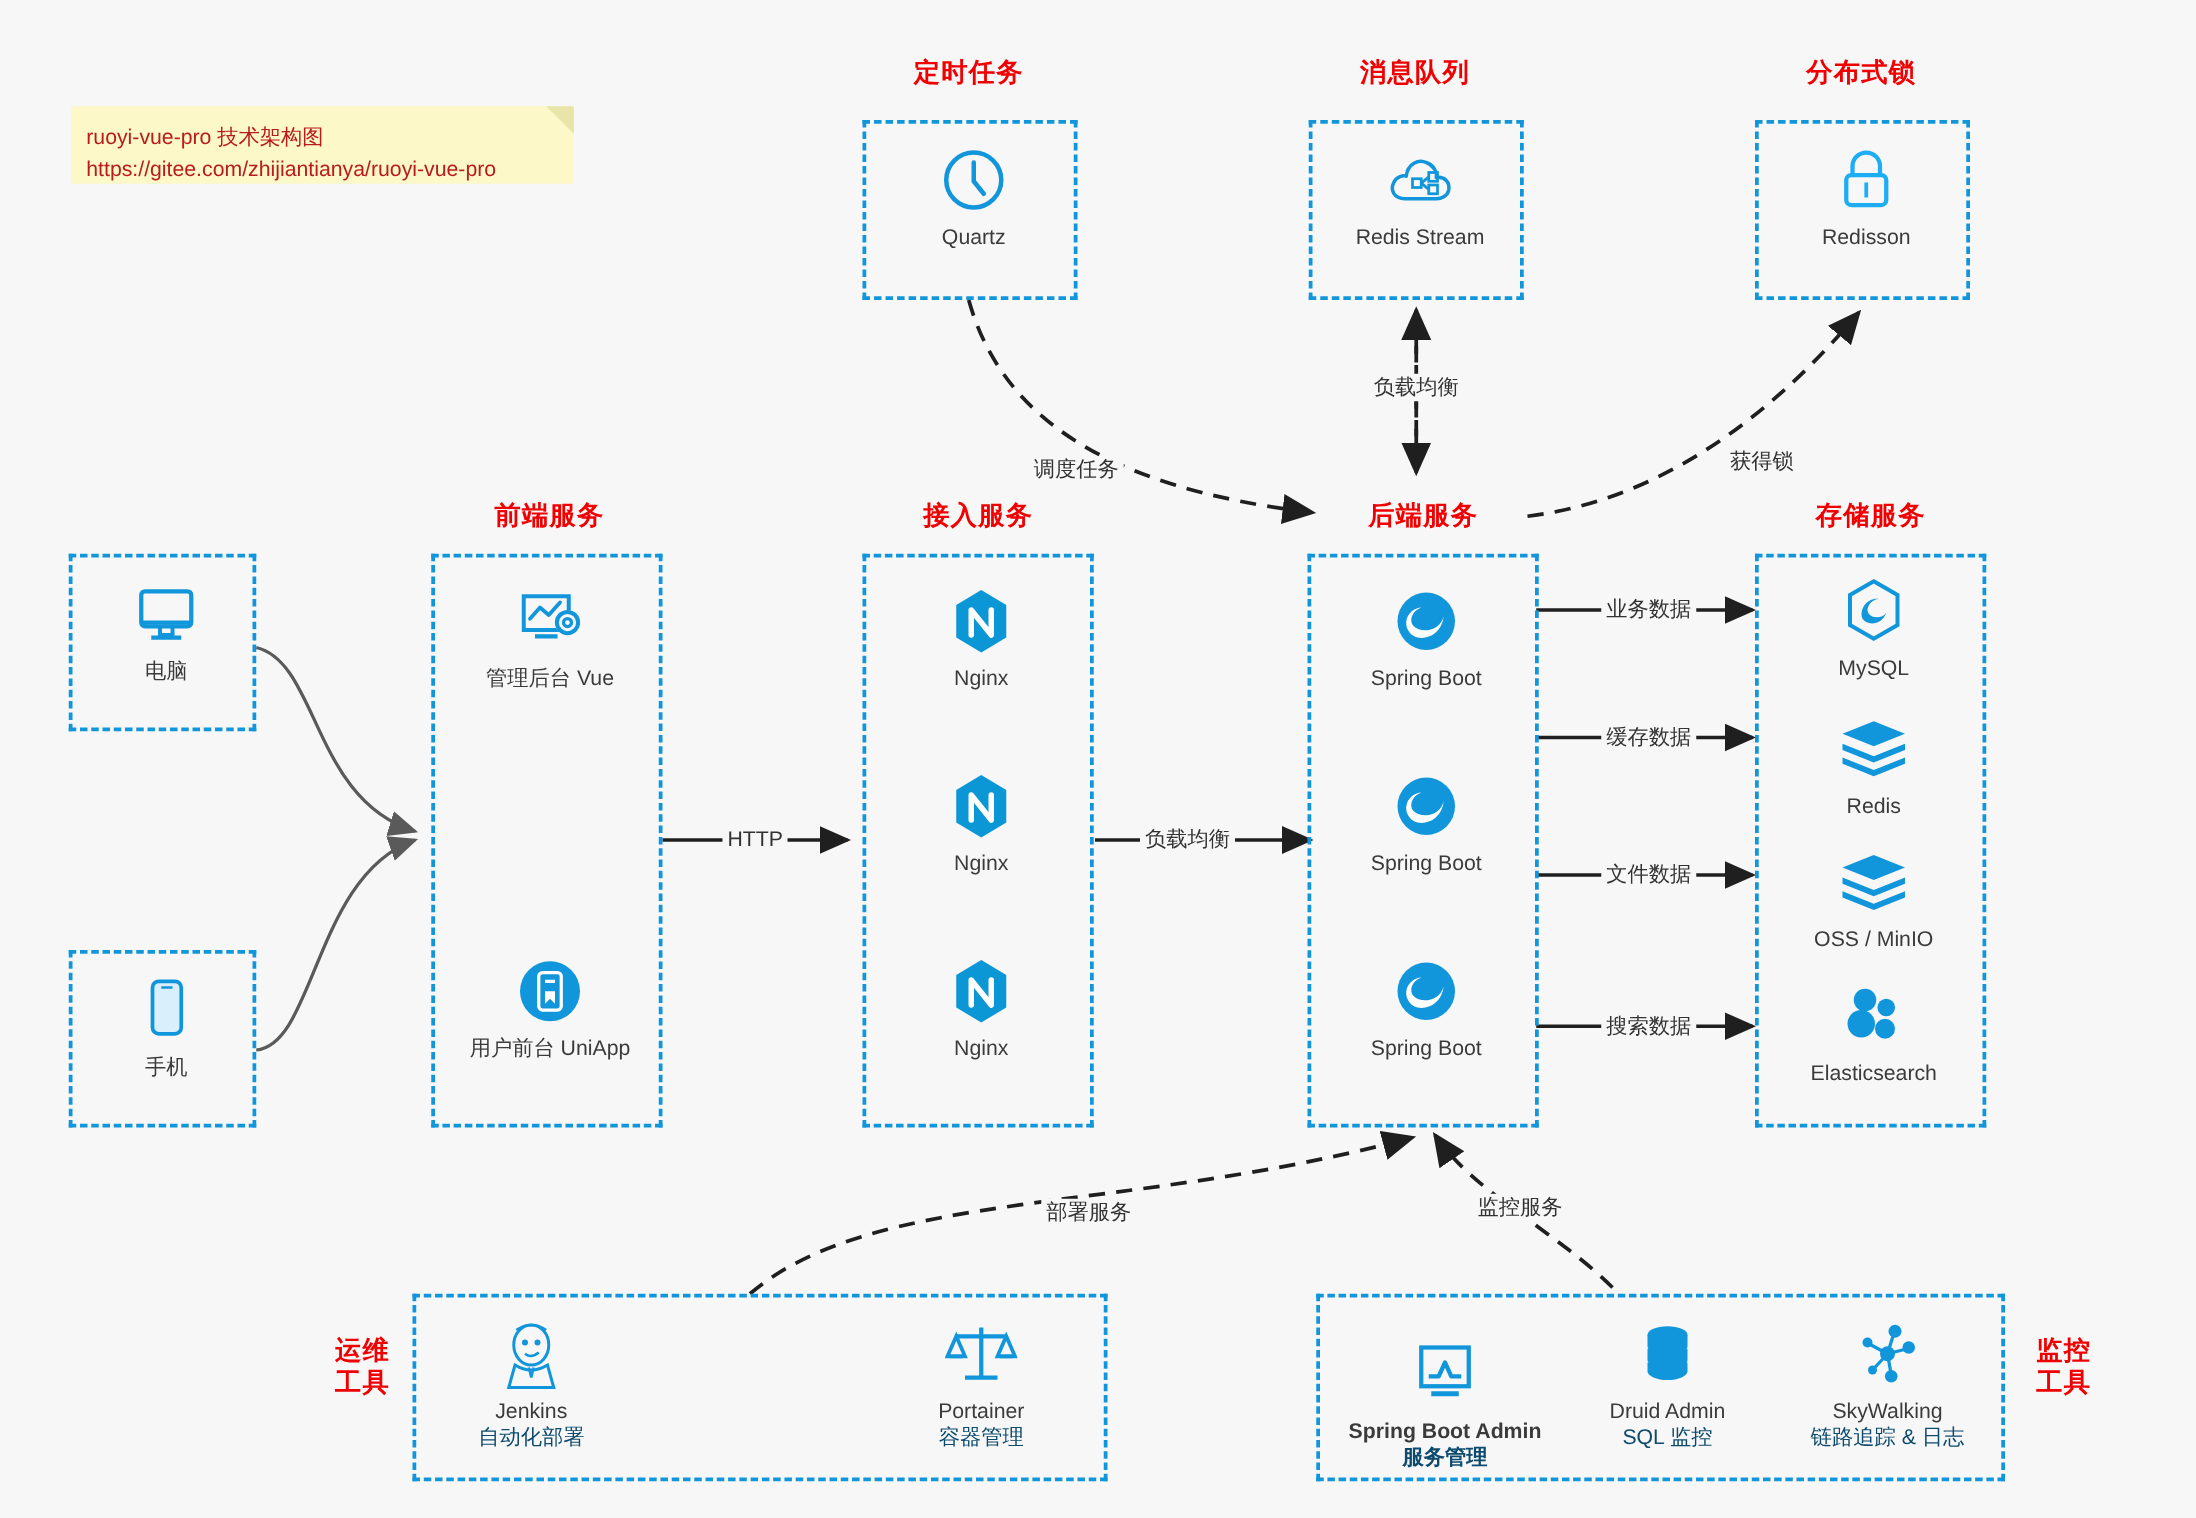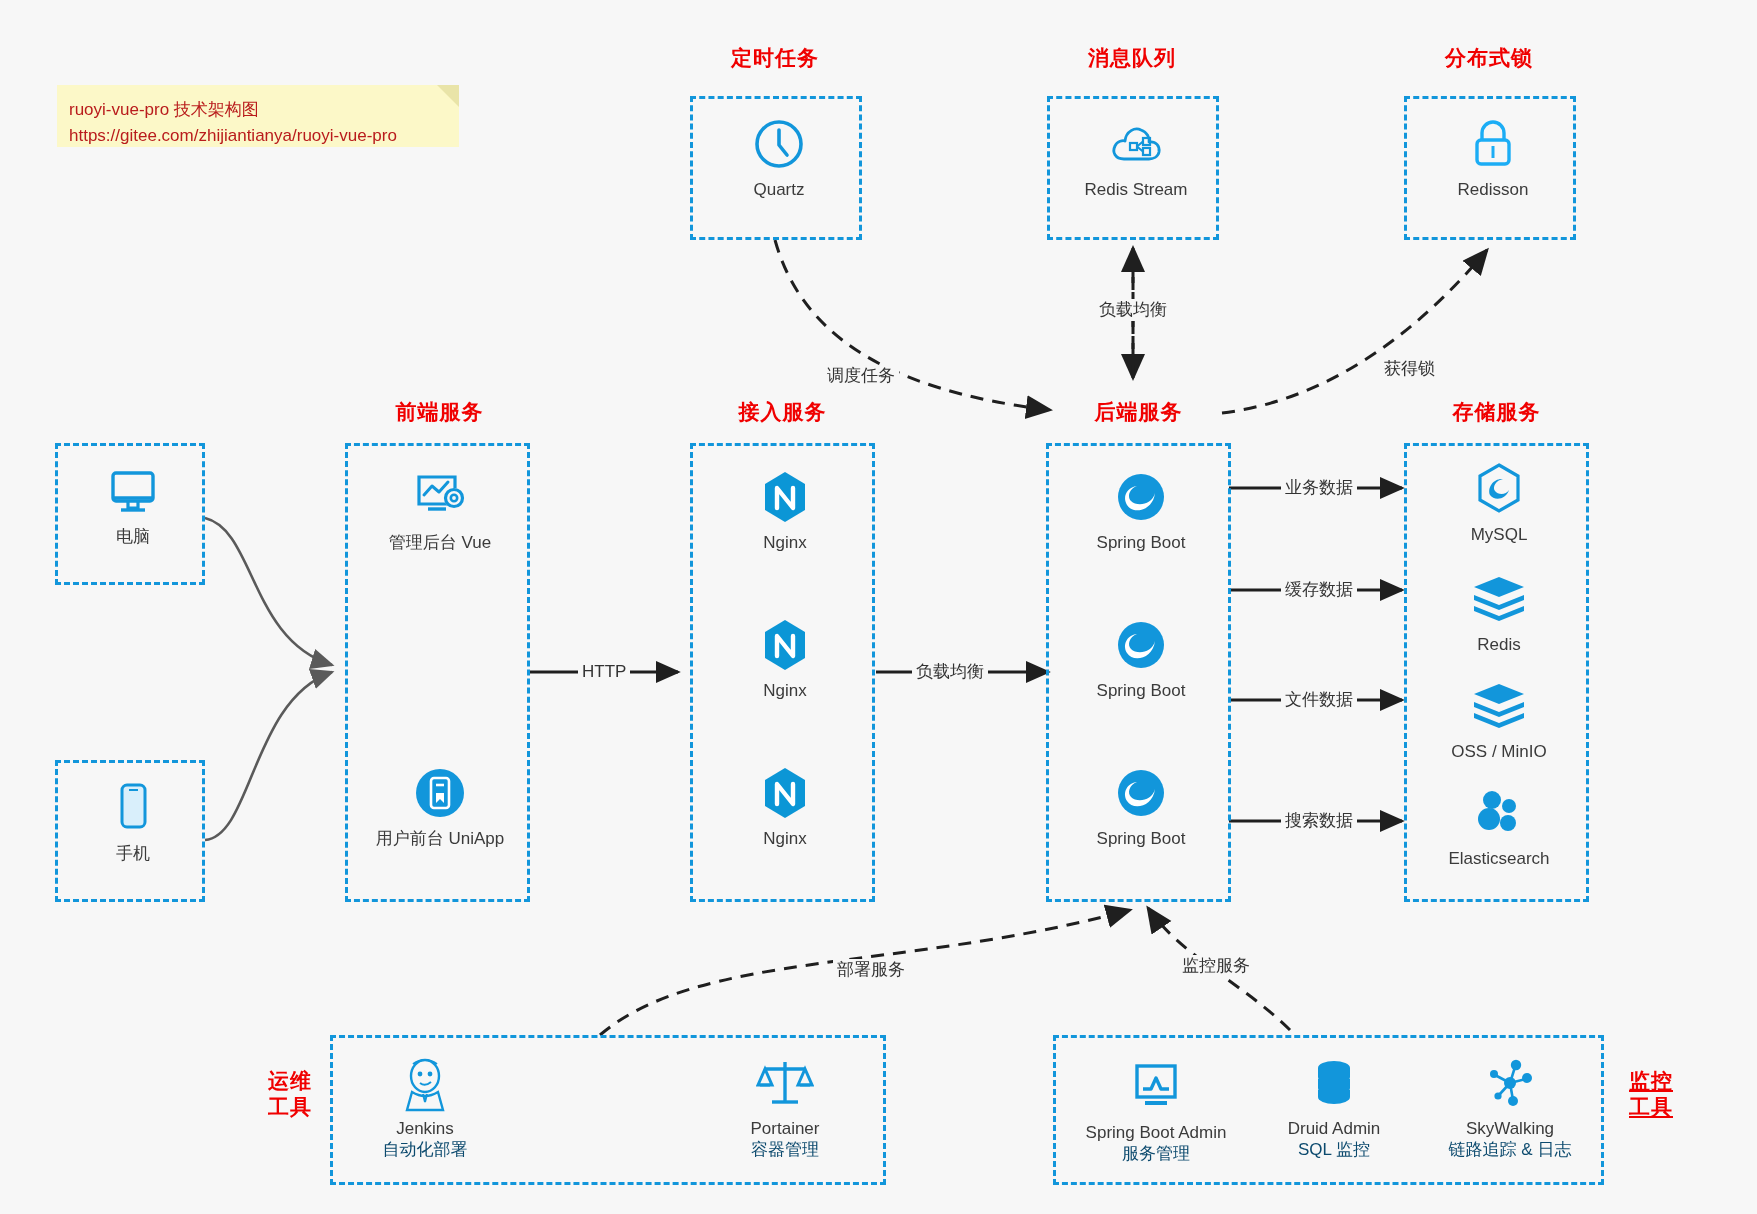--- a/index.html
+++ b/index.html
@@ -362,26 +362,26 @@
           <path d="M42 28 L49 12 L56 28 Z" fill="none" stroke="#1296db" stroke-width="3"></path>
           <line x1="4" y1="28" x2="14" y2="28" stroke="#1296db" stroke-width="3"></line>
           <line x1="44" y1="28" x2="54" y2="28" stroke="#1296db" stroke-width="3"></line>
         </svg>
       </div>
       <div class="cap">Portainer</div>
       <div class="cap2">容器管理</div>
     </div>
   </div>
 
-  <div class="gtitle side" style="left:1616px;top:1068px;width:70px;text-decoration:underline;">
+  <div class="gtitle side" style="left:1616px;top:1068px;width:70px;">
     <div>监控</div>
     <div>工具</div>
   </div>
   <div class="gbox" style="left:1053px;top:1035px;width:551px;height:150px;">
-    <div class="node" style="left:10px;top:20px;width:180px;">
+    <div class="node" style="left:10px;top:32px;width:180px;font-weight:bold;">
       <div class="ico">
         <svg width="56" height="52" viewBox="0 0 56 52">
           <rect x="9" y="5" width="38" height="31" fill="none" stroke="#1296db" stroke-width="3.4"></rect>
           <path d="M15 28 L23 28 L28 17 L33 28 L41 28" fill="none" stroke="#1296db" stroke-width="3.4" stroke-linejoin="round"></path>
           <line x1="17" y1="42" x2="39" y2="42" stroke="#1296db" stroke-width="4"></line>
         </svg>
       </div>
       <div class="cap">Spring Boot Admin</div>
       <div class="cap2">服务管理</div>
     </div>

